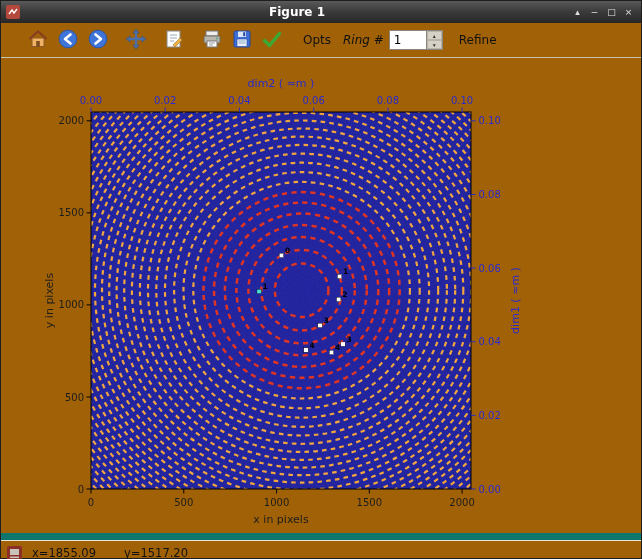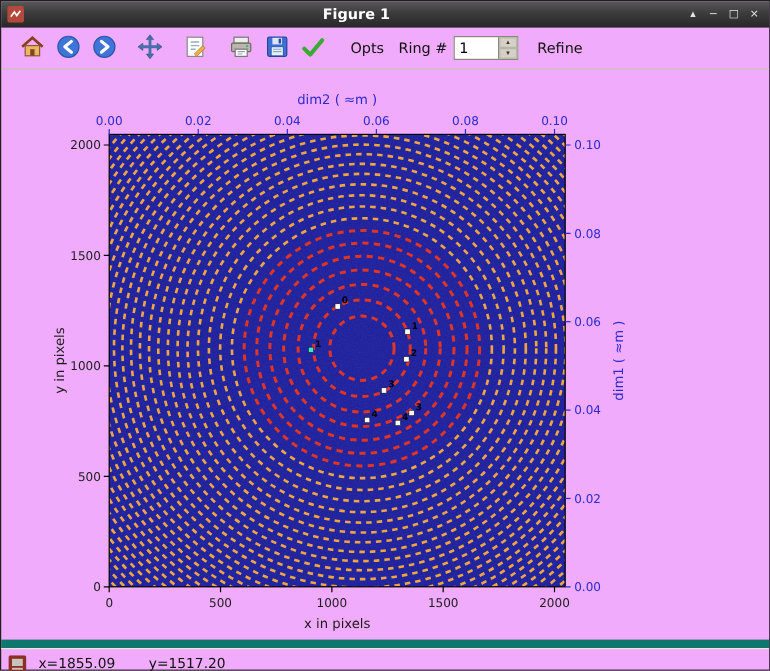--- a/index.html
+++ b/index.html
@@ -1,34 +1,34 @@
 <!DOCTYPE html>
 <html><head>
 <meta charset="utf-8">
 <style>
   html,body{margin:0;padding:0;background:#555;}
   .window{width:642px;height:559px;box-sizing:border-box;border:1px solid #1e1e1e;
-    display:flex;flex-direction:column;background:#f0abfc;
+    display:flex;flex-direction:column;background:#a16207;
     font-family:"DejaVu Sans","Liberation Sans",sans-serif;}
   .titlebar{flex:0 0 22px;height:22px;background:linear-gradient(#5a5a5a 0%,#3c3c3c 45%,#272727 100%);
     display:flex;align-items:center;padding:0 5px;color:#fff;}
   .win-icon{width:14px;height:14px;display:inline-flex;margin-right:4px;}
   .titlebar .title{flex:1;text-align:center;font-size:12px;font-weight:bold;}
   .controls{display:flex;gap:2px;}
   .ctrl{width:15px;height:15px;display:flex;align-items:center;justify-content:center;
     color:#e2e2e2;font-size:9px;line-height:15px;cursor:default;}
-  .toolbar{flex:0 0 34px;height:34px;display:flex;align-items:center;padding:0 11px;
+  .toolbar{flex:0 0 34px;height:34px;display:flex;align-items:center;padding:0 22px;
     border-bottom:1px solid #c6c2b8;}
   #tool-icons{display:flex;align-items:center;}
   .tbtn{width:28px;height:28px;background:transparent;border:none;display:flex;
     align-items:center;justify-content:center;padding:0;margin:0 1px;}
   .tbtn.group{margin-left:9px;}
   .txtbtn{background:transparent;border:none;font:12px "DejaVu Sans",sans-serif;
     padding:2px 8px;margin-left:8px;color:#111;}
-  .ringlab{font-size:12px;margin-left:4px;color:#111;}
+  .ringlab{font-size:12px;margin-left:4px;color:#111;font-style:italic;}
   .spin{display:inline-flex;width:54px;height:20px;border:1px solid #8a867c;background:#fff;
     margin-left:5px;align-items:stretch;box-sizing:border-box;}
   .spinval{flex:1;font-size:12px;padding:2px 0 0 4px;color:#000;}
   .spinbtns{display:flex;flex-direction:column;width:15px;border-left:1px solid #8a867c;}
   .spinbtns button{flex:1;font-size:5px;line-height:4px;padding:0;border:1px solid #b8b4aa;
     background:#d5d1c7;color:#333;}
   .canvas{flex:1;position:relative;}
   .canvas svg{display:block;width:100%;height:100%;}
   .statusbar{flex:0 0 26px;display:flex;align-items:center;padding:0 6px;
     border-top:7px solid #0f766e;box-shadow:inset 0 1px 0 #e9e5db;font-size:11.5px;color:#111;}

